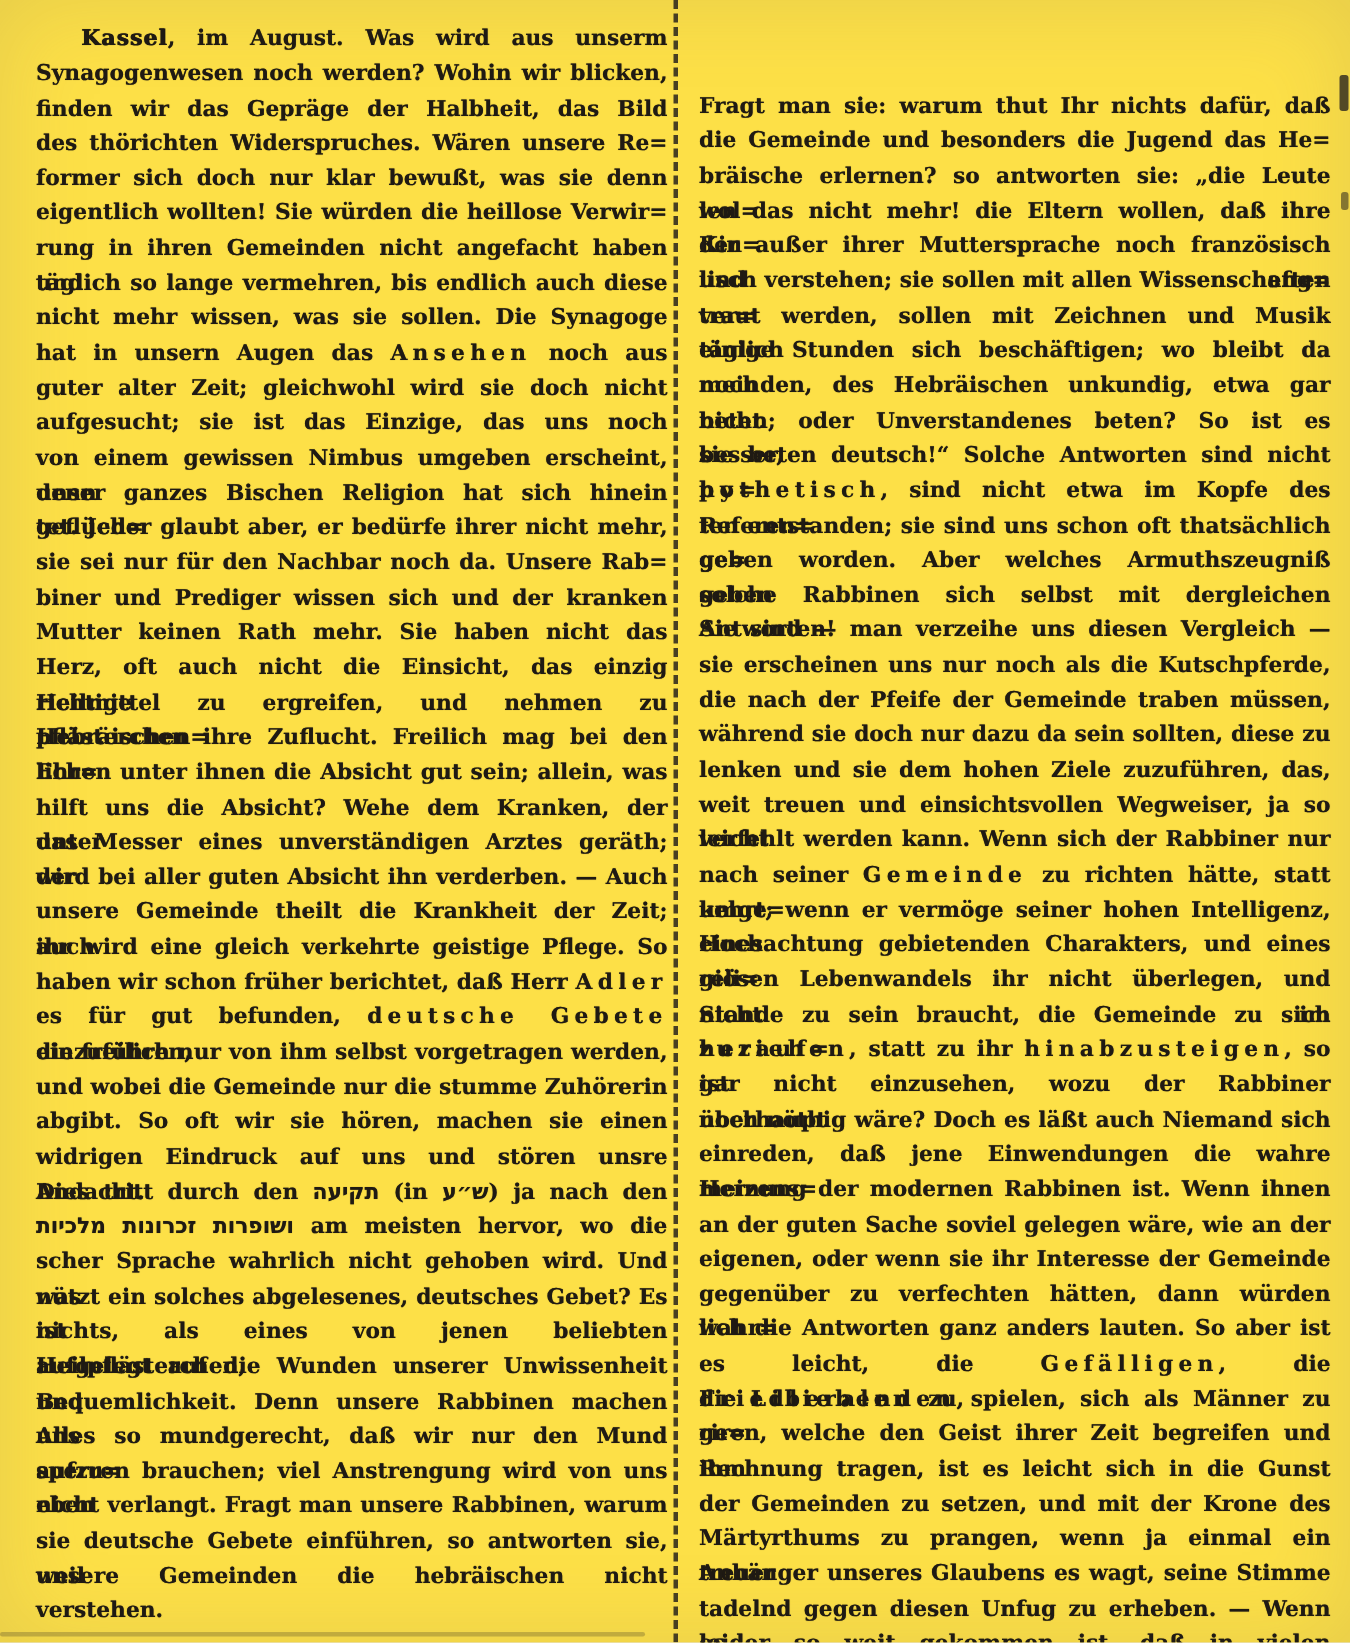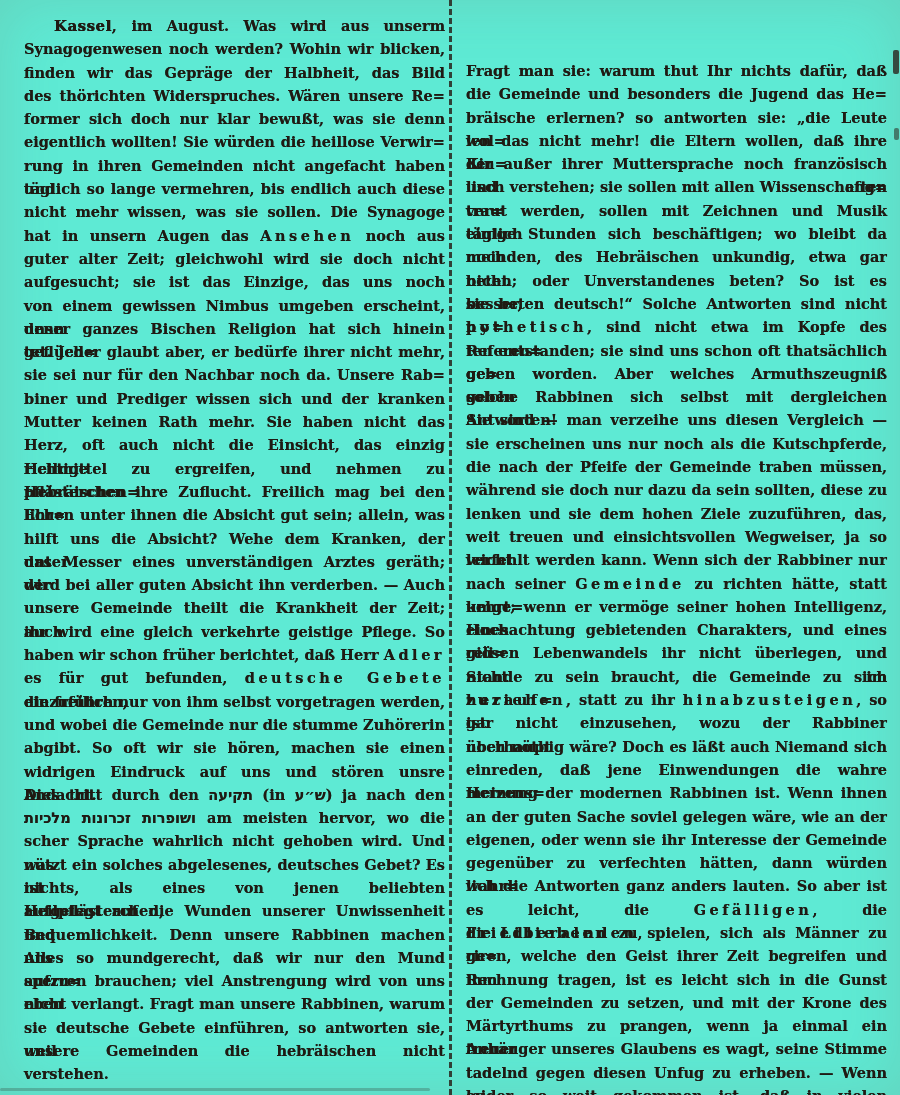--- a/index.html
+++ b/index.html
@@ -1,19 +1,19 @@
 <!DOCTYPE html>
 <html><head>
 <meta charset="utf-8">
 <style>
   html, body { margin: 0; padding: 0; background: #e9e7e1; }
   .page {
     position: relative;
     width: 900px; height: 1095px;
-    background: #5eead4;
+    background: #fde047;
     overflow: hidden;
     color: #1f1a13;
     font-family: "DejaVu Serif", "DejaVu Sans", serif;
     font-weight: bold;
     box-shadow: inset 0 0 60px rgba(120,110,90,0.18);
   }
   .column {
     position: absolute;
     top: 14px;
     width: 421px;

